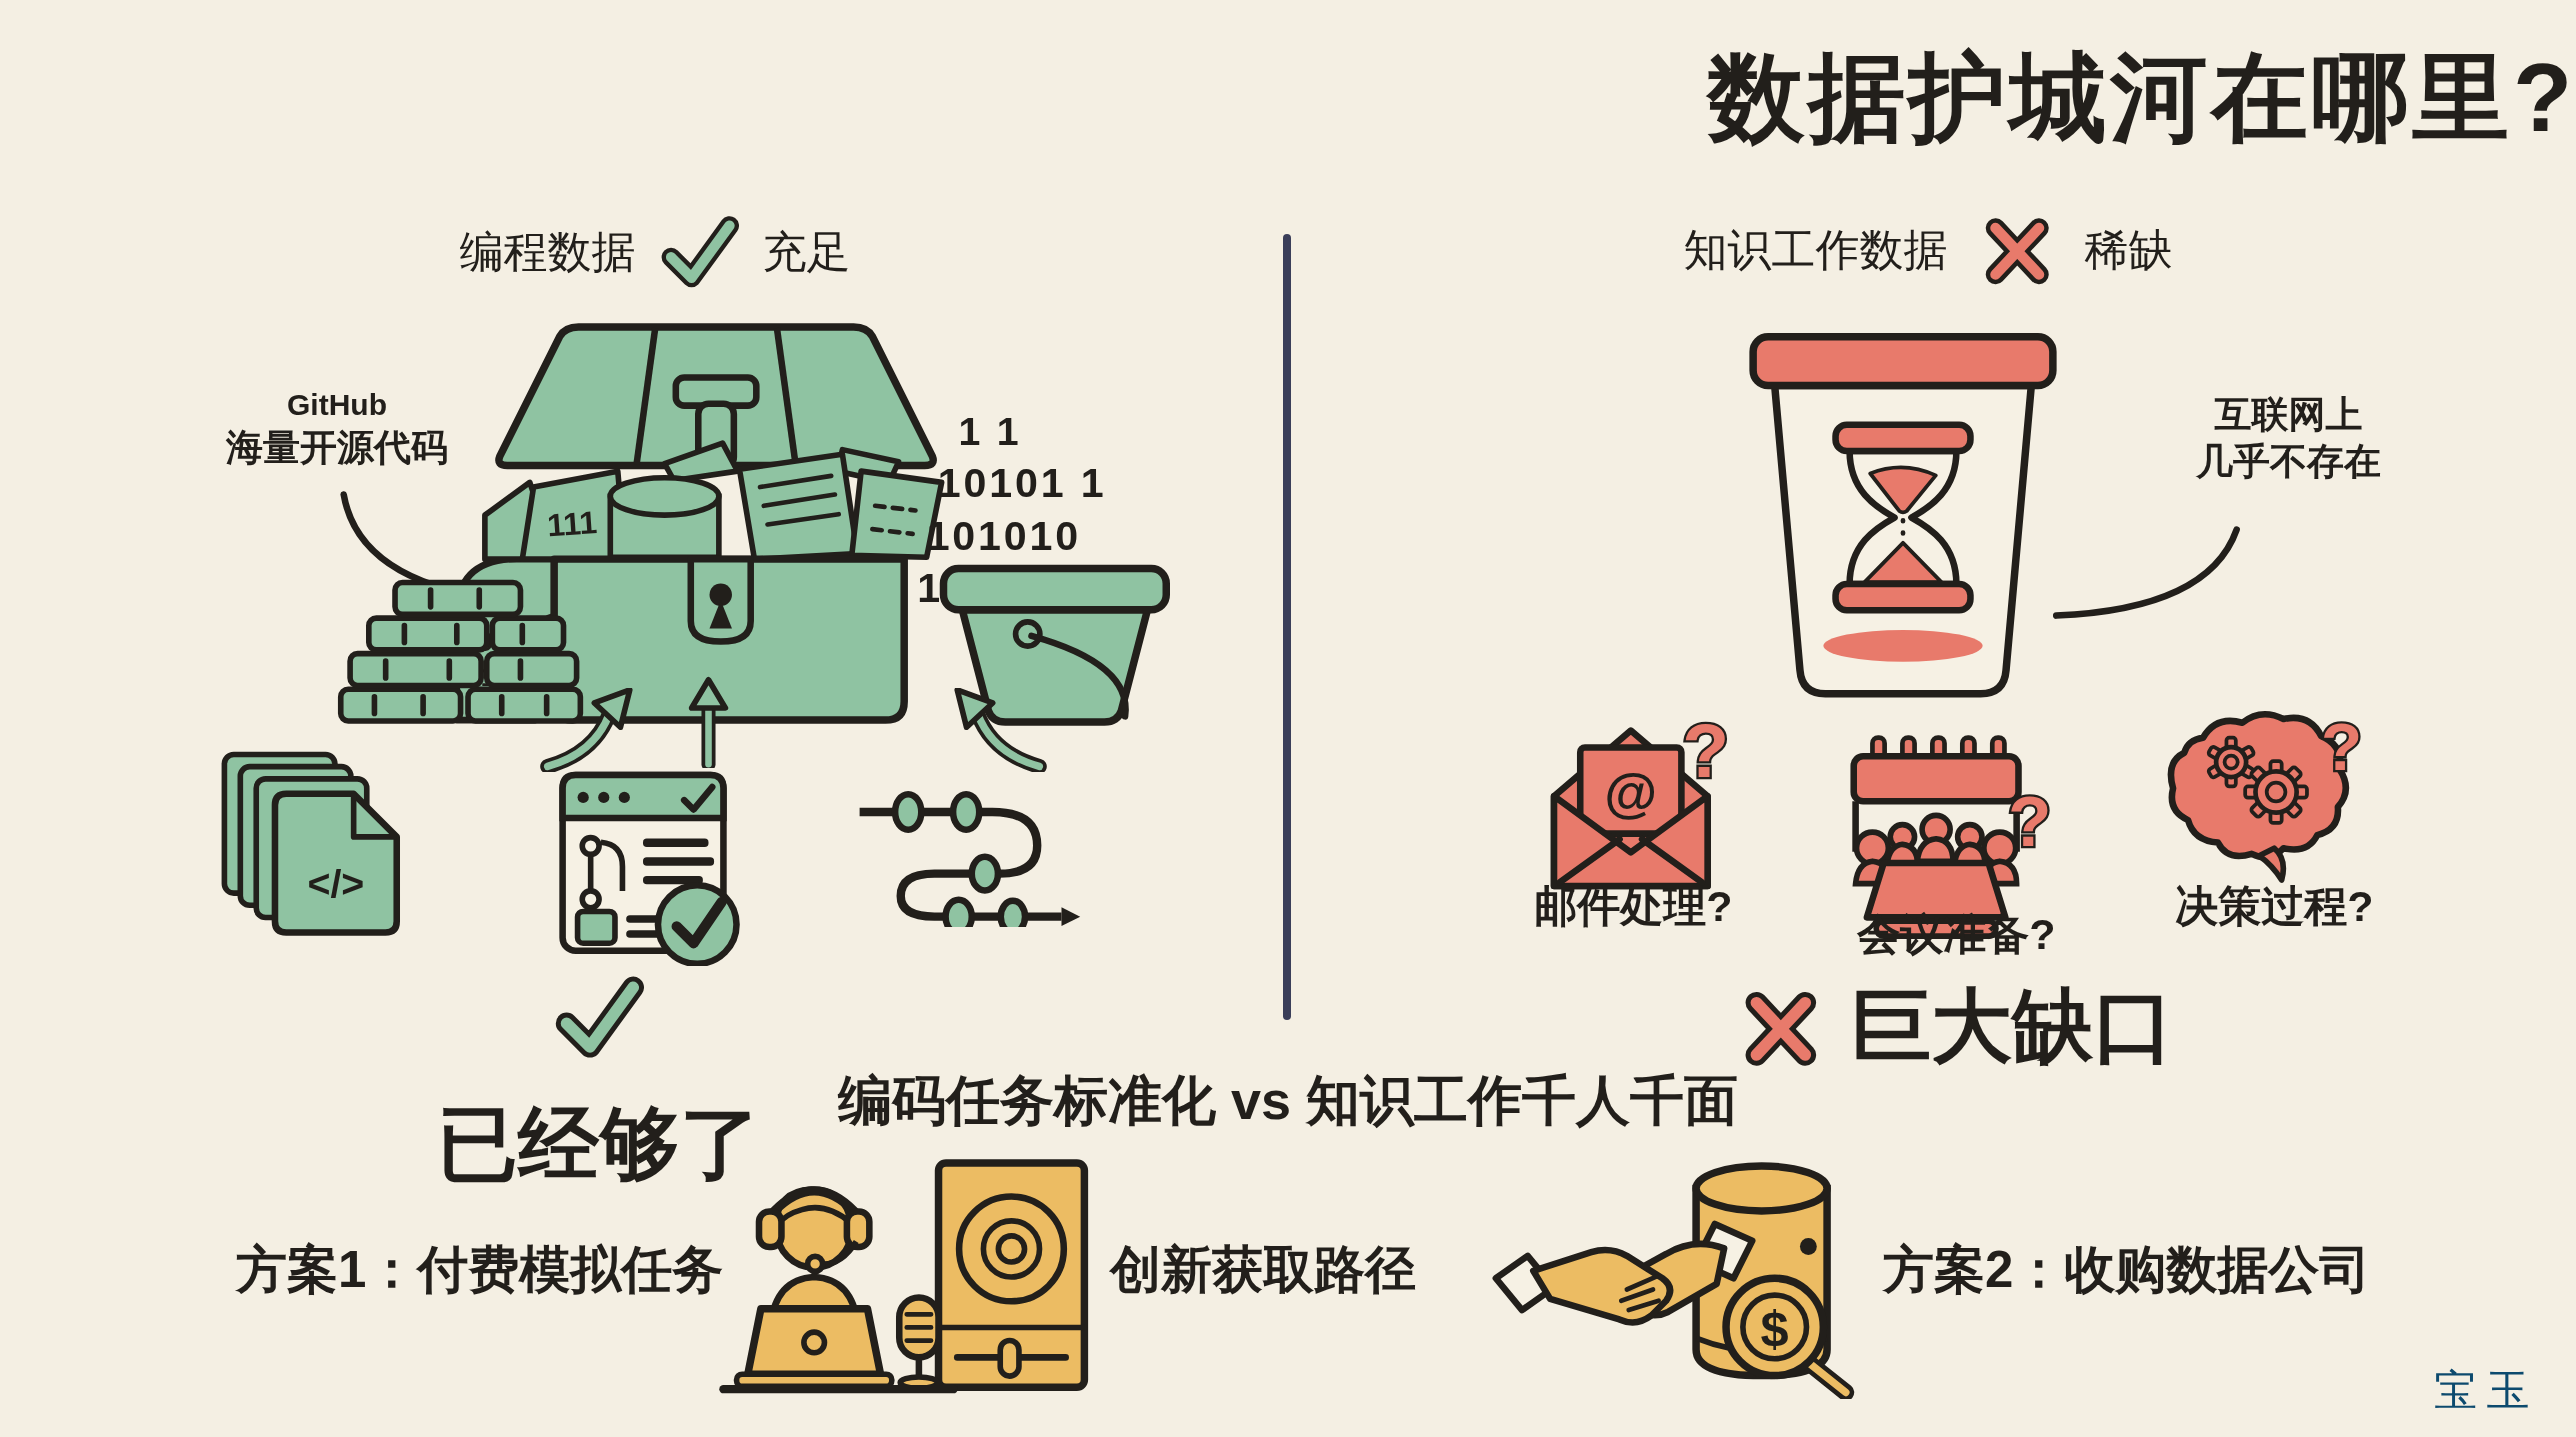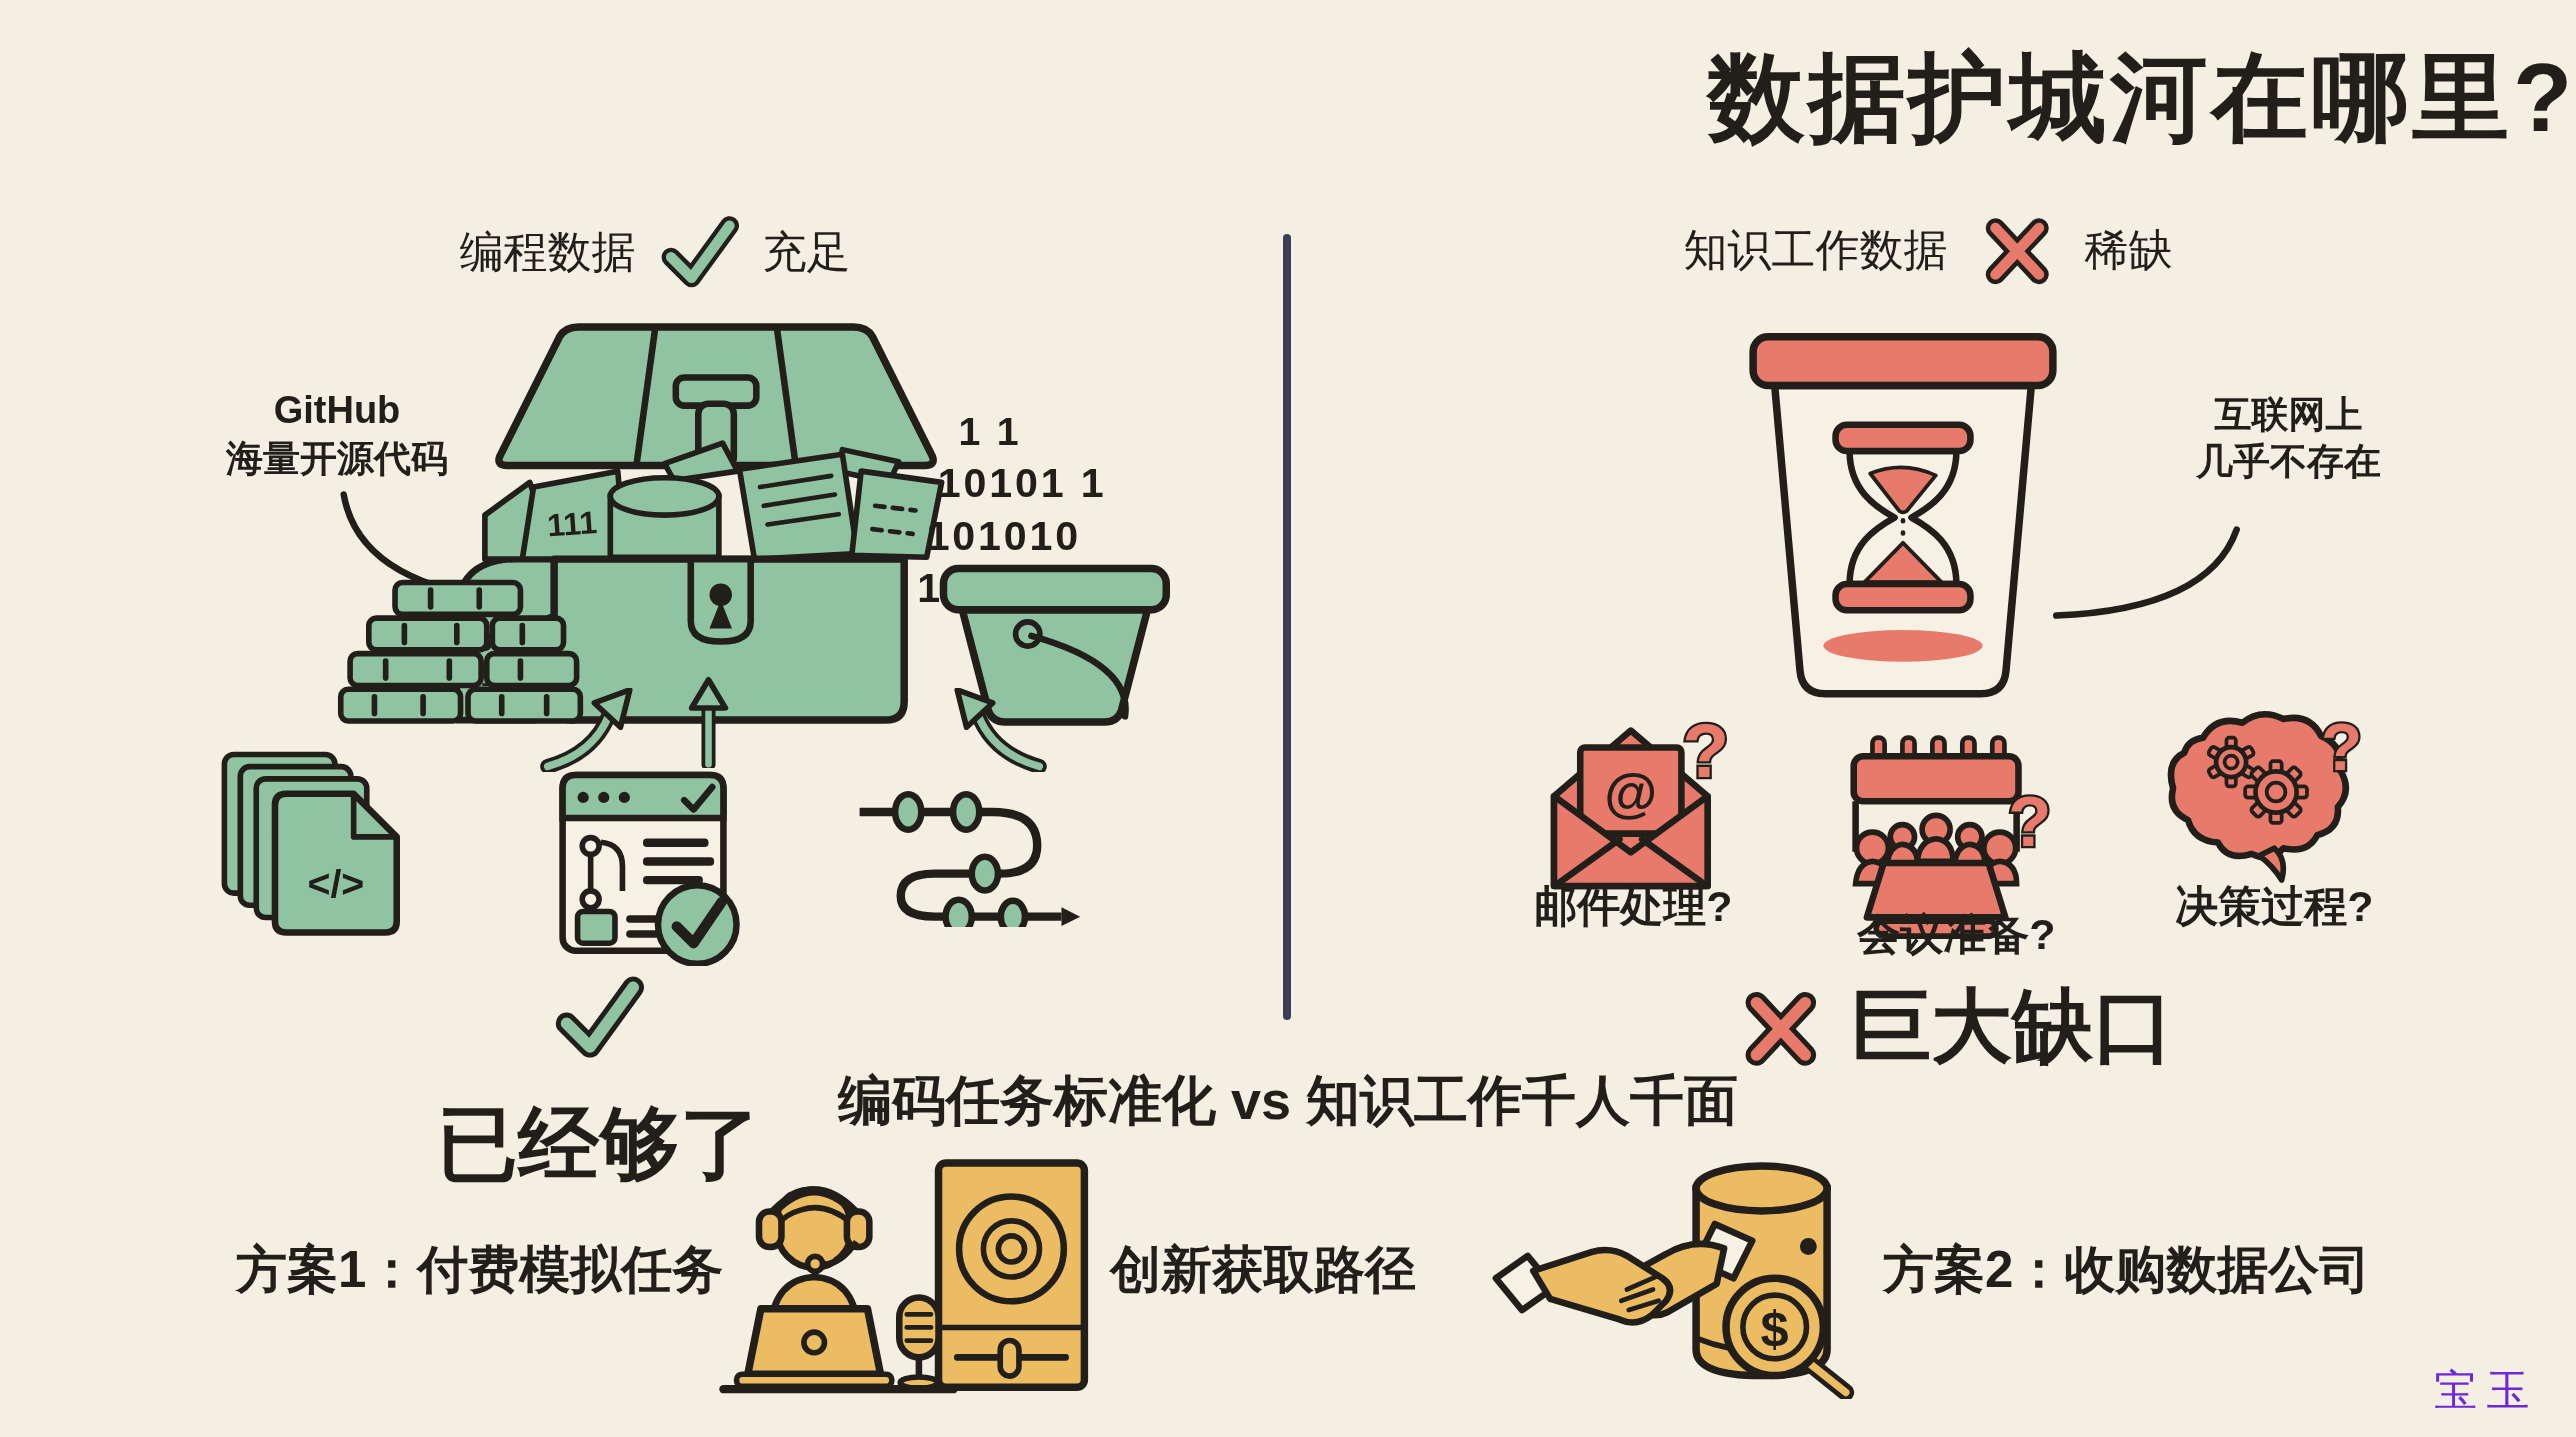--- a/index.html
+++ b/index.html
@@ -7,27 +7,27 @@
     position:relative;width:2576px;height:1438px;overflow:hidden;
     background:#F4EFE3;color:#221F1B;
     font-family:"Liberation Sans","DejaVu Sans",sans-serif;
   }
   .abs{position:absolute;}
   .ttl{width:100%;text-align:right;font-size:97px;font-weight:900;letter-spacing:3.7px;}
   .hdr{display:flex;align-items:center;justify-content:center;gap:24px;font-size:44px;font-weight:400;}
   .hdr svg{flex:0 0 auto;}
   .divider{width:8.4px;height:786px;background:#3A3E59;border-radius:4.7px;}
   .note{font-weight:900;text-align:center;line-height:1.28;}
-  .note .l1{font-size:38px;}
+  .note .l1{font-size:30px;}
   .note .l2{font-size:37px;}
   .qlabel{font-size:43px;font-weight:900;text-align:center;}
   .foot{display:flex;align-items:center;justify-content:center;gap:28px;font-size:81px;font-weight:900;}
   .compare{width:100%;text-align:center;font-size:54px;font-weight:900;}
   .plan{font-size:51px;font-weight:900;white-space:nowrap;}
-  .watermark{font-size:43px;color:#6d28d9;letter-spacing:9.4px;}
+  .watermark{font-size:43px;color:#0c4a6e;letter-spacing:9.4px;}
   svg{display:block;}
   text{font-family:"Liberation Sans","DejaVu Sans",sans-serif;}
 </style>
 </head>
 <body>
 
 <div class="stage">
 
   <div class="abs ttl" style="top:34px;left:0;">数据护城河在哪里?</div>
 

